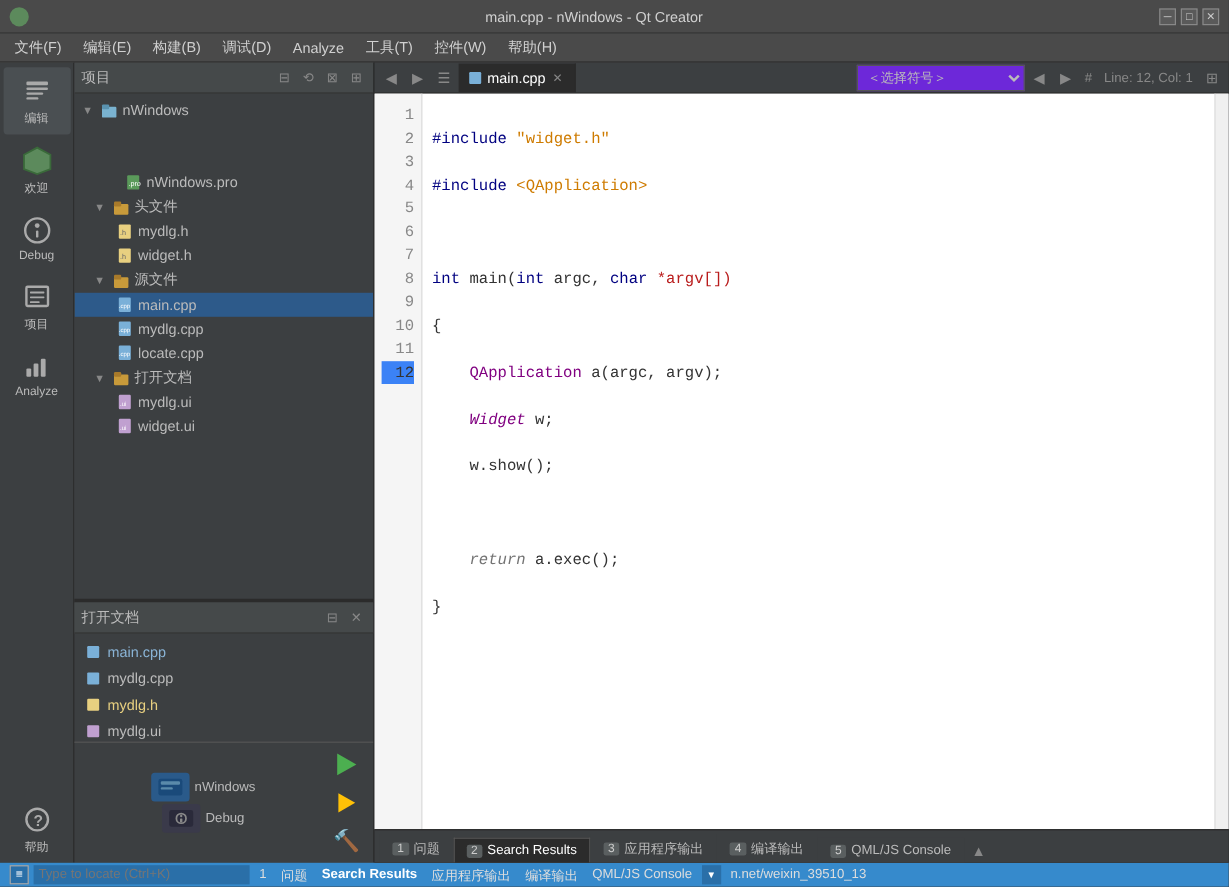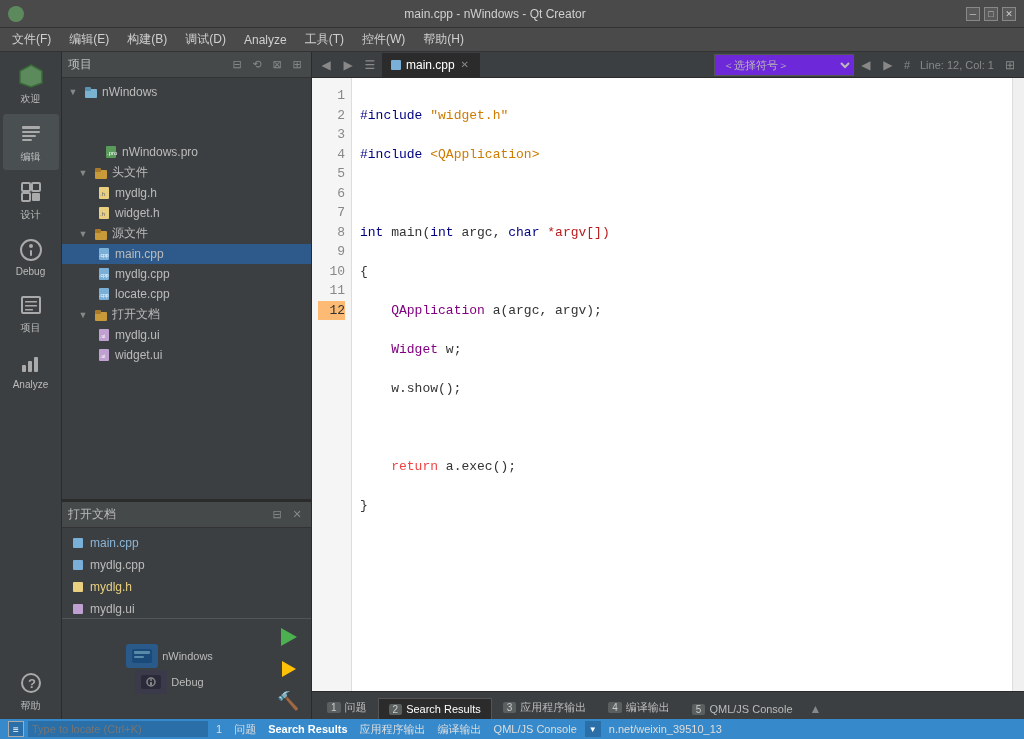--- a/index.html
+++ b/index.html
@@ -237,21 +237,21 @@
       padding: 8px 6px;
       text-align: right;
       color: #888;
       font-size: 13px;
       min-width: 40px;
       border-right: 1px solid #ddd;
       user-select: none;
       line-height: 1.5;
     }
     .line-number { line-height: 1.5; }
-    .line-number.current { background: #fdba74; color: #333; }
+    .line-number.current { background: #3b82f6; color: #333; }
 
     .code-content {
       flex: 1;
       padding: 8px 8px;
       overflow: auto;
       line-height: 1.5;
       white-space: pre;
       color: #333;
     }
     .code-line { line-height: 1.5; min-height: 1.5em; }
@@ -371,49 +371,38 @@
     <div class="menu-item">调试(D)</div>
     <div class="menu-item">Analyze</div>
     <div class="menu-item">工具(T)</div>
     <div class="menu-item">控件(W)</div>
     <div class="menu-item">帮助(H)</div>
   </div>
 
 <div class="main-layout">
 
   <div class="sidebar-icons">
-    <div class="sidebar-icon-item">
-      <div class="icon-shape">
-        <svg width="28" height="28" viewBox="0 0 28 28">
-          <polygon points="14,3 25,9 25,21 14,25 3,21 3,9" fill="#5c8a5c" stroke="#3a6a3a" stroke-width="1.5"></polygon>
-        </svg>
-      </div>
-      <span>欢迎</span>
-    </div>
     <div class="sidebar-icon-item active">
       <div class="icon-shape">
         <svg width="24" height="24" viewBox="0 0 24 24">
           <rect x="3" y="4" width="18" height="3" rx="1" fill="#aaa"></rect>
           <rect x="3" y="9" width="18" height="2" rx="1" fill="#aaa"></rect>
           <rect x="3" y="13" width="14" height="2" rx="1" fill="#aaa"></rect>
           <rect x="3" y="17" width="10" height="2" rx="1" fill="#aaa"></rect>
         </svg>
       </div>
       <span>编辑</span>
     </div>
     <div class="sidebar-icon-item">
       <div class="icon-shape">
-        <svg width="24" height="24" viewBox="0 0 24 24">
-          <rect x="3" y="3" width="8" height="8" rx="1" fill="none" stroke="#aaa" stroke-width="2"></rect>
-          <rect x="13" y="3" width="8" height="8" rx="1" fill="none" stroke="#aaa" stroke-width="2"></rect>
-          <rect x="3" y="13" width="8" height="8" rx="1" fill="none" stroke="#aaa" stroke-width="2"></rect>
-          <rect x="13" y="13" width="8" height="8" rx="1" fill="#aaa"></rect>
+        <svg width="28" height="28" viewBox="0 0 28 28">
+          <polygon points="14,3 25,9 25,21 14,25 3,21 3,9" fill="#5c8a5c" stroke="#3a6a3a" stroke-width="1.5"></polygon>
         </svg>
       </div>
-      <span>设计</span>
+      <span>欢迎</span>
     </div>
     <div class="sidebar-icon-item">
       <div class="icon-shape">
         <svg width="26" height="26" viewBox="0 0 26 26">
           <circle cx="13" cy="13" r="10" fill="none" stroke="#aaa" stroke-width="2"></circle>
           <circle cx="13" cy="9" r="2" fill="#aaa"></circle>
           <rect x="12" y="13" width="2" height="6" rx="1" fill="#aaa"></rect>
         </svg>
       </div>
       <span>Debug</span>
@@ -713,24 +702,24 @@
         <div class="line-number">11</div>
         <div class="line-number current">12</div>
       </div>
       <div class="code-content">
 <div class="code-line"><span class="kw-include" style="color:#000080;">#include</span> <span style="color:#ce7b00;">"widget.h"</span></div>
 <div class="code-line"><span class="kw-include" style="color:#000080;">#include</span> <span style="color:#ce7b00;">&lt;QApplication&gt;</span></div>
 <div class="code-line"></div>
 <div class="code-line"><span style="color:#000080;">int</span> <span style="color:#333;">main(</span><span style="color:#000080;">int</span> <span style="color:#333;">argc, </span><span style="color:#000080;">char</span> <span style="color:#b91c1c;font-family:Liberation Mono, monospace;">*argv[])</span></div>
 <div class="code-line"><span style="color:#333;">{</span></div>
 <div class="code-line"><span style="color:#333;">    </span><span style="color:#800080;">QApplication</span><span style="color:#333;"> a(argc, argv);</span></div>
-<div class="code-line"><span style="color:#333;">    </span><span style="color:#800080;">Widget</span><span style="color:#333;"> w;</span></div>
+<div class="code-line"><span style="color:#333;">    </span><span style="color:#800080;font-style:italic;">Widget</span><span style="color:#333;"> w;</span></div>
 <div class="code-line"><span style="color:#333;">    w.show();</span></div>
 <div class="code-line"></div>
-<div class="code-line"><span style="color:#333;">    </span><span style="color:#ef4444;">return</span><span style="color:#333;"> a.exec();</span></div>
+<div class="code-line"><span style="color:#333;">    </span><span style="color:#737373;font-style:italic;">return</span><span style="color:#333;"> a.exec();</span></div>
 <div class="code-line"><span style="color:#333;">}</span></div>
 <div class="code-line"></div>
       </div>
       <div class="editor-scrollbar"></div>
     </div>
 
     <div class="bottom-tabs">
       <div class="bottom-tab">
         <span class="tab-number">1</span>
         <span>问题</span>

